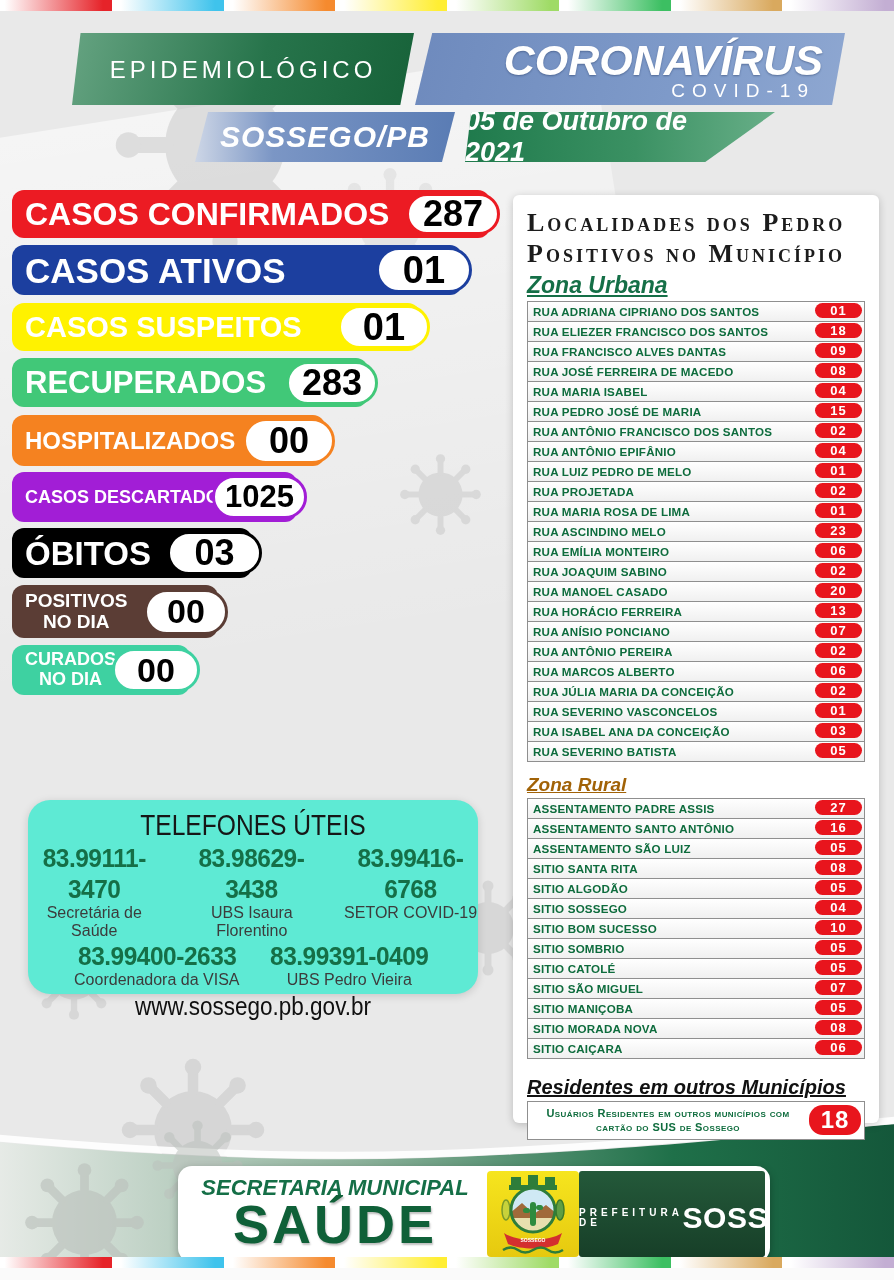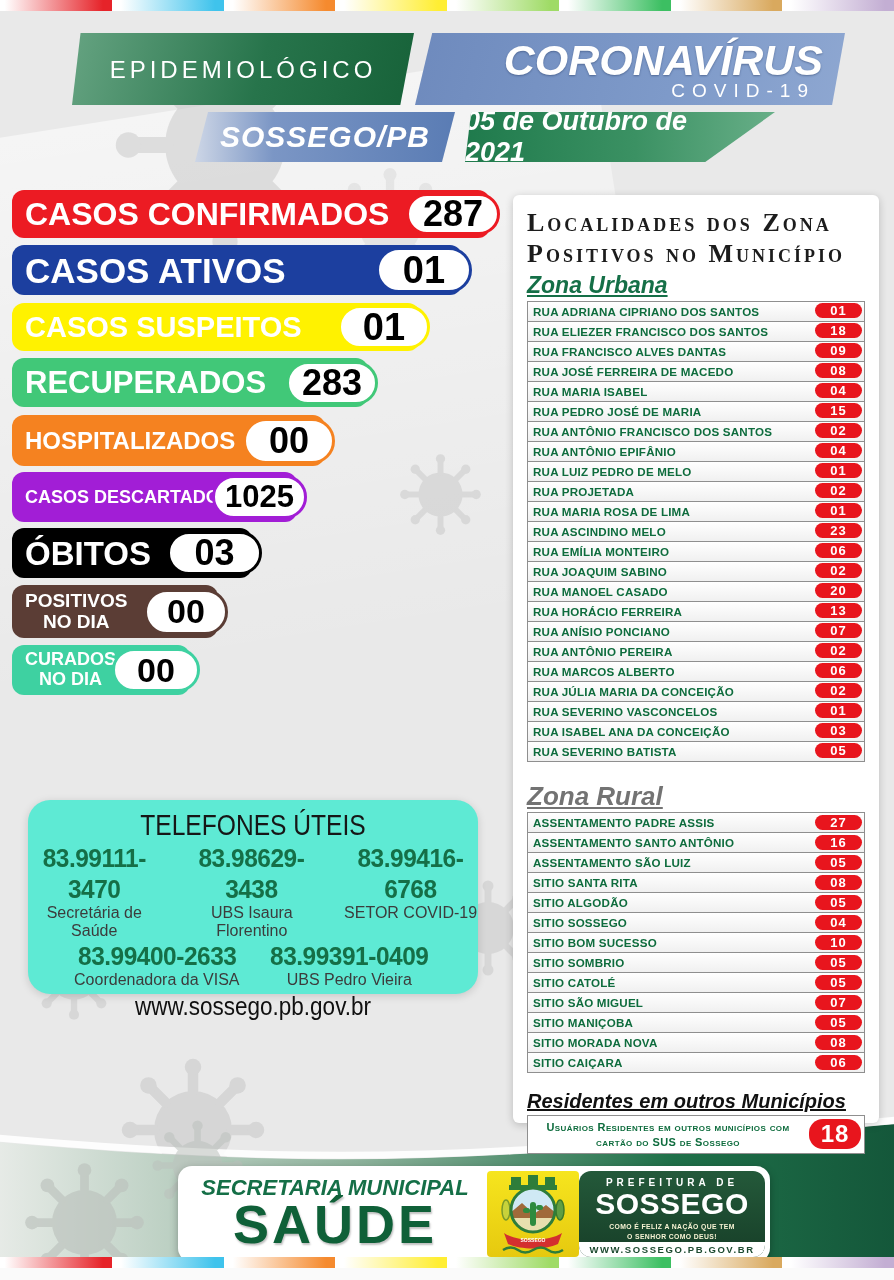--- a/index.html
+++ b/index.html
@@ -66,21 +66,21 @@
   .b7{top:585px;width:206px;height:53px;font-size:19px;}   .b7 .pill{min-width:84px;height:46px;font-size:34px;border:3px solid #5b3d35;}
   .b8{top:645px;width:178px;height:50px;font-size:18px;}   .b8 .pill{min-width:88px;height:44px;font-size:34px;border:3px solid #3ed1a1;}
 
   
   .loc-card{position:absolute;left:513px;top:195px;width:366px;height:928px;background:#fff;border-radius:6px;
     box-shadow:0 2px 8px rgba(0,0,0,.2);padding:10px 14px 0;box-sizing:border-box;z-index:2;}
   .loc-title{font-family:"Liberation Serif",serif;font-variant:small-caps;font-weight:600;font-size:26px;
     line-height:1.2;letter-spacing:3px;color:#1c1c1c;margin:2px 0 2px;}
   .zone{font-style:italic;font-weight:800;text-decoration:underline;margin:4px 0 3px;line-height:1.1;}
   .zone.green{color:#156f47;font-size:23px;}
-  .zone.dark{color:#737373;font-size:26px;margin-top:20px;}
+  .zone.dark{color:#a16207;font-size:19px;margin-top:13px;}
   .zone.others{color:#111;font-size:20px;margin-top:17px;}
   .rows{display:block;}
   .row{position:relative;height:19px;border:1px solid #8f8f8f;margin-top:-1px;
     background:linear-gradient(180deg,#ffffff 0%,#f0f0f0 100%);}
   .row-name{position:absolute;left:5px;top:1px;line-height:17px;font-size:11.6px;font-weight:700;color:#0e6c3d;
     letter-spacing:.2px;white-space:nowrap;}
   .row-pill{position:absolute;right:2px;top:1.5px;width:47px;height:15px;background:#e8151d;border-radius:8px;
     color:#fff;font-weight:800;font-size:13px;line-height:15px;text-align:center;letter-spacing:1px;}
   .others-box{position:relative;height:37px;border:1px solid #8f8f8f;background:#fff;margin-top:2px;}
   .others-label{display:block;padding:4px 58px 0 2px;text-align:center;font-size:11px;font-weight:700;color:#0e6c3d;
@@ -100,22 +100,22 @@
   
   .band{position:absolute;left:0;top:1106px;width:894px;height:174px;z-index:1;}
   .footer-card{position:absolute;left:178px;top:1166px;width:592px;height:96px;background:#fff;border-radius:14px;
     box-shadow:0 3px 9px rgba(0,0,0,.3);display:flex;padding:5px;box-sizing:border-box;z-index:3;}
   .sec{flex:1;display:flex;flex-direction:column;align-items:center;justify-content:center;}
   .sec-l1{font-size:22px;font-weight:800;font-style:italic;color:#156f47;line-height:1;}
   .sec-l2{font-size:54px;font-weight:800;color:#0f6038;letter-spacing:3px;line-height:.95;
     text-shadow:1px 2px 2px rgba(0,0,0,.25);}
   .crest{width:92px;background:linear-gradient(#f6e51e,#e6c90f);border-radius:4px;display:flex;align-items:center;
     justify-content:center;overflow:hidden;}
-  .pref{width:186px;background:linear-gradient(180deg,#24593a,#173f28);border-radius:12px;display:flex;
-    flex-direction:column;align-items:center;padding-top:7px;box-sizing:border-box;overflow:hidden;}
+  .pref{width:186px;background:linear-gradient(180deg,#24593a,#173f28);border-radius:3px;display:flex;
+    flex-direction:row;align-items:center;padding-top:7px;box-sizing:border-box;overflow:hidden;}
   .pref-l1{font-size:10px;font-weight:600;letter-spacing:4px;color:#fff;line-height:1;}
   .pref-l2{font-size:30px;font-weight:800;color:#fff;letter-spacing:.5px;line-height:1.05;}
   .pref-motto{font-size:6.8px;font-weight:700;color:#f7f3d4;text-align:center;line-height:1.5;margin-top:2px;letter-spacing:.4px;}
   .pref-url{margin-top:auto;width:100%;background:#fff;color:#1c4a30;font-size:9.5px;font-weight:700;
     letter-spacing:1.6px;text-align:center;line-height:15px;height:15px;}
 </style>
 </head>
 <body>
 
 <div class="page">
@@ -244,21 +244,21 @@
       <span class="bar-label two">
         <span>CURADOS</span>
         <span>NO DIA</span>
       </span>
       <span class="pill">00</span>
     </div>
   </section>
 
   <aside class="loc-card">
     <div class="loc-title">
-      <div>Localidades dos Zona</div>
+      <div>Localidades dos Pedro</div>
       <div>Positivos no Município</div>
     </div>
     <h3 class="zone green">Zona Urbana</h3>
     <div class="rows">
 
         <div class="row">
           <span class="row-name">RUA ADRIANA CIPRIANO DOS SANTOS</span>
           <span class="row-pill">01</span>
         </div>
 

